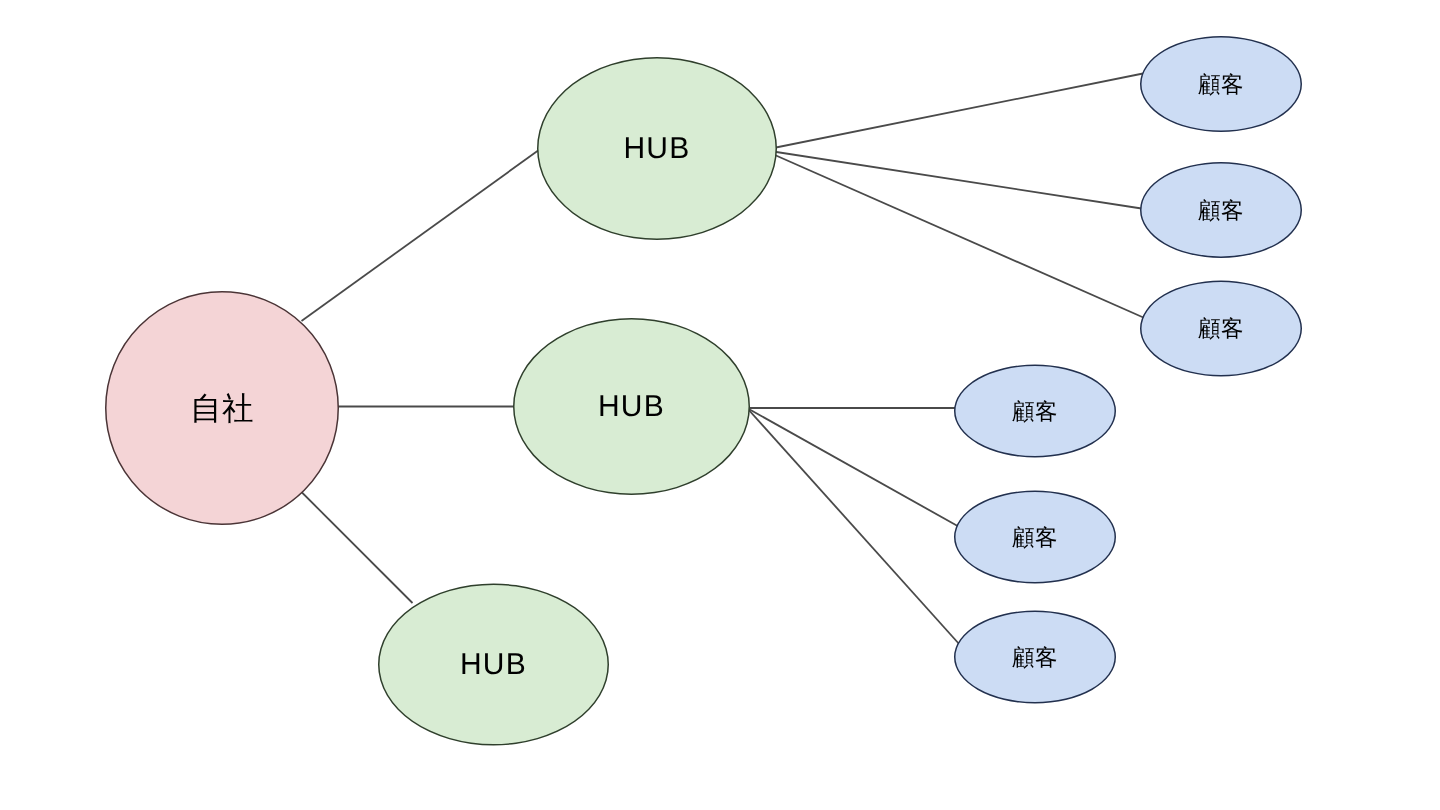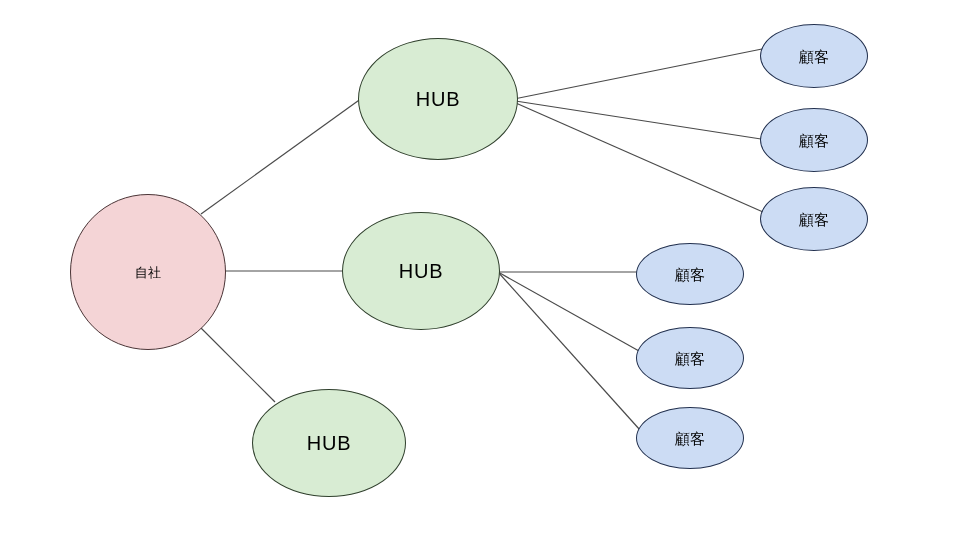--- a/index.html
+++ b/index.html
@@ -40,21 +40,21 @@
     line-height: 1;
     letter-spacing: 0.3px;
     white-space: nowrap;
     user-select: none;
   }
   .node-company {
     background: #f4d4d6;
     border: 1.3px solid #4a3436;
   }
   .node-company .node-label {
-    font-size: 13px;
+    font-size: 21px;
   }
   .node-hub {
     background: #d8ecd3;
     border: 1.3px solid #2f3f2c;
   }
   .node-hub .node-label {
     font-size: 20px;
     letter-spacing: 0.8px;
   }
   .node-customer {

